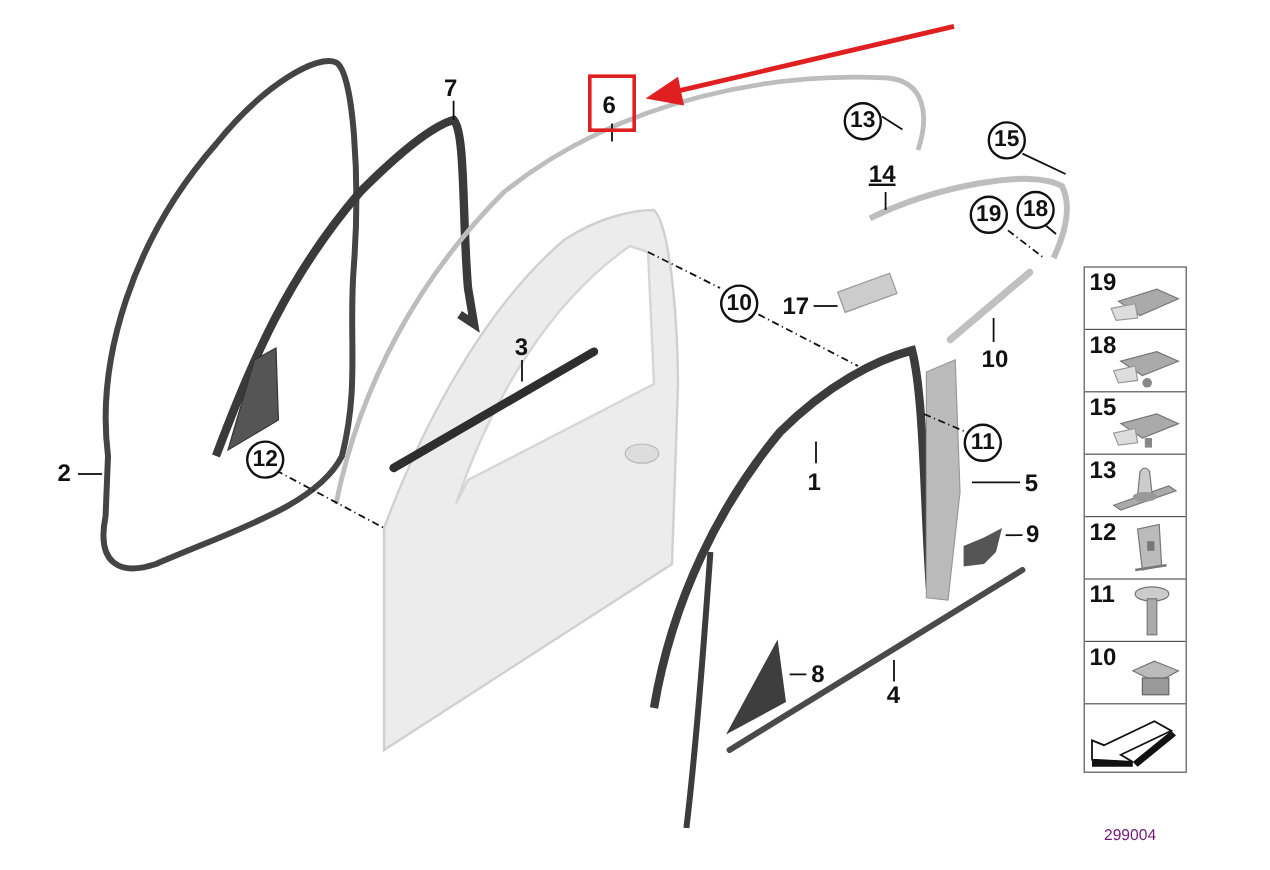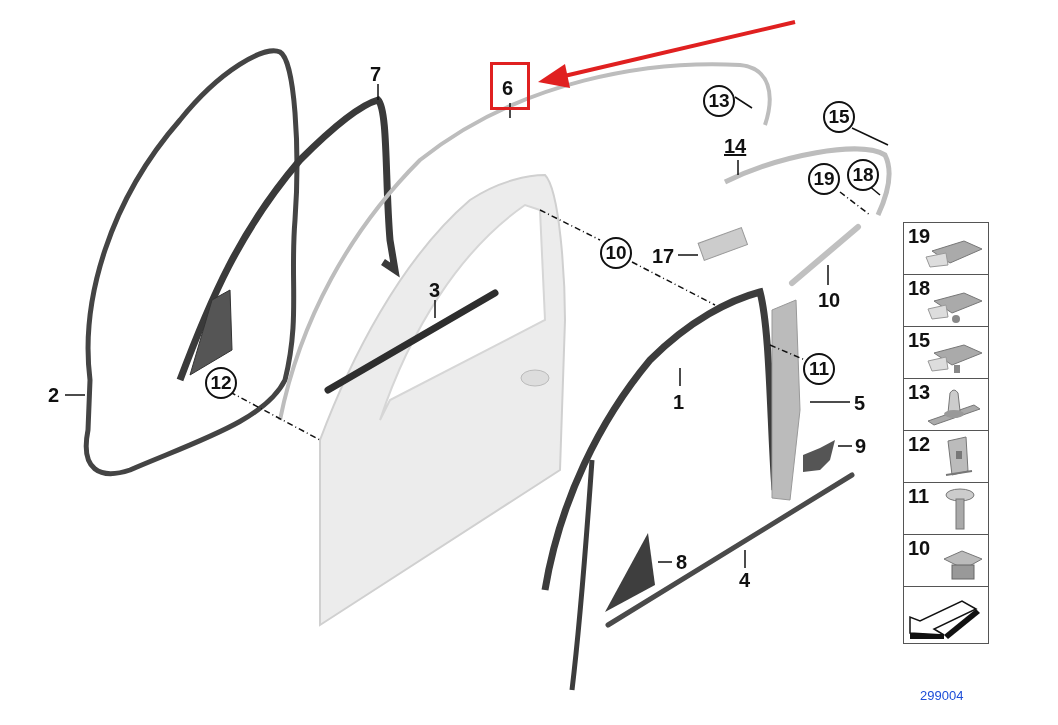--- a/index.html
+++ b/index.html
@@ -7,21 +7,21 @@
   svg#diagram{position:absolute;left:0;top:0;}
   .lbl{position:absolute;font-weight:bold;font-size:20px;color:#111;line-height:1;}
   .circ{position:absolute;width:32px;height:32px;border:2px solid #111;border-radius:50%;background:#fff;
         display:flex;align-items:center;justify-content:center;font-weight:bold;font-size:19px;color:#111;box-sizing:border-box;}
   .highlight{position:absolute;border:3px solid #e02020;box-sizing:border-box;}
   #legend{position:absolute;left:903px;top:222px;width:84px;border:1px solid #555;background:#fff;}
   .cell{height:51px;border-bottom:1px solid #555;position:relative;}
   .cell:last-child{border-bottom:none;height:56px;}
   .cell .num{position:absolute;left:4px;top:2px;font-weight:bold;font-size:20px;color:#111;}
   .cell svg{position:absolute;left:0;top:0;}
-  #docnum{position:absolute;left:920px;top:688px;font-size:13px;color:#1d4ed8;}
+  #docnum{position:absolute;left:920px;top:688px;font-size:13px;color:#701a75;}
 </style>
 </head>
 <body>
 
 <svg id="diagram" width="1058" height="725" viewBox="0 0 1058 725">
 
   <path d="M90,380 C80,300 110,200 180,120 C220,70 265,45 280,52 C295,60 300,150 295,220 C290,280 300,320 285,380 C265,420 200,440 130,470 C100,480 80,470 88,430 Z" fill="none" stroke="#444" stroke-width="5"></path>
 
   <path d="M180,380 C210,300 240,230 300,160 C330,130 360,105 378,100 C388,110 385,180 390,240 L395,270 L383,262" fill="none" stroke="#3a3a3a" stroke-width="7"></path>
   <path d="M190,375 L212,300 L230,290 L232,350 Z" fill="#555" stroke="#333" stroke-width="1"></path>

